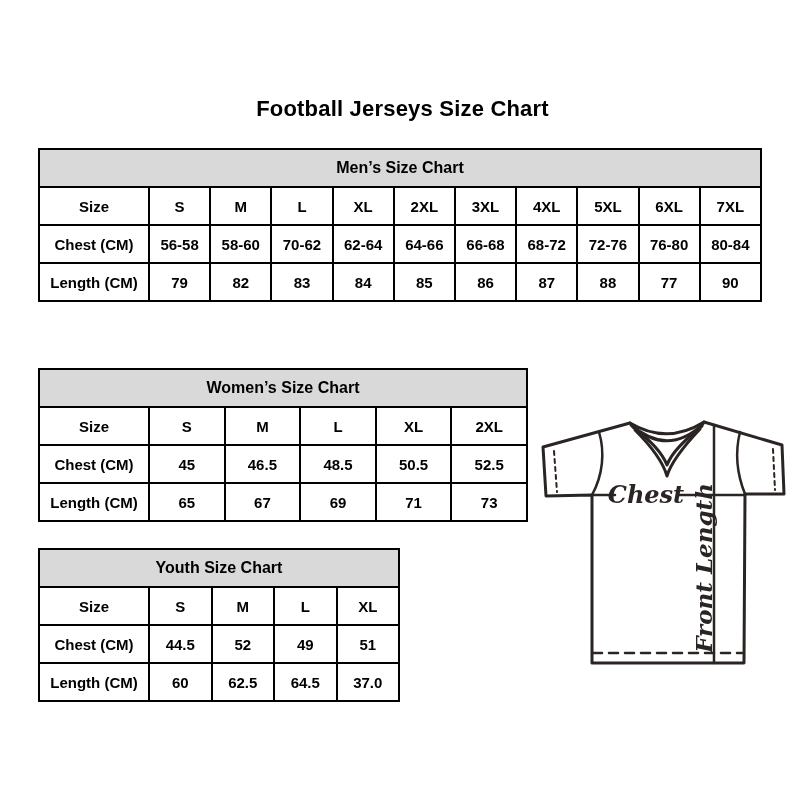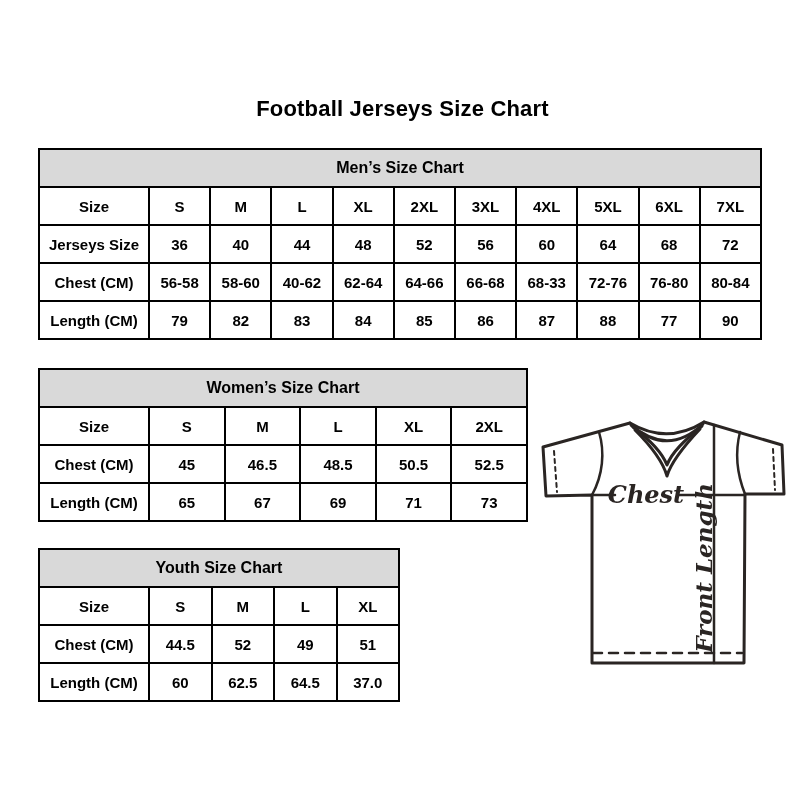--- a/index.html
+++ b/index.html
@@ -58,41 +58,28 @@
         <td>L</td>
         <td>XL</td>
         <td>2XL</td>
         <td>3XL</td>
         <td>4XL</td>
         <td>5XL</td>
         <td>6XL</td>
         <td>7XL</td>
       </tr>
       <tr>
-        <td>Jerseys Size</td>
-        <td>36</td>
-        <td>40</td>
-        <td>44</td>
-        <td>48</td>
-        <td>52</td>
-        <td>56</td>
-        <td>60</td>
-        <td>64</td>
-        <td>68</td>
-        <td>72</td>
-      </tr>
-      <tr>
         <td>Chest (CM)</td>
         <td>56-58</td>
         <td>58-60</td>
-        <td>40-62</td>
+        <td>70-62</td>
         <td>62-64</td>
         <td>64-66</td>
         <td>66-68</td>
-        <td>68-33</td>
+        <td>68-72</td>
         <td>72-76</td>
         <td>76-80</td>
         <td>80-84</td>
       </tr>
       <tr>
         <td>Length (CM)</td>
         <td>79</td>
         <td>82</td>
         <td>83</td>
         <td>84</td>

